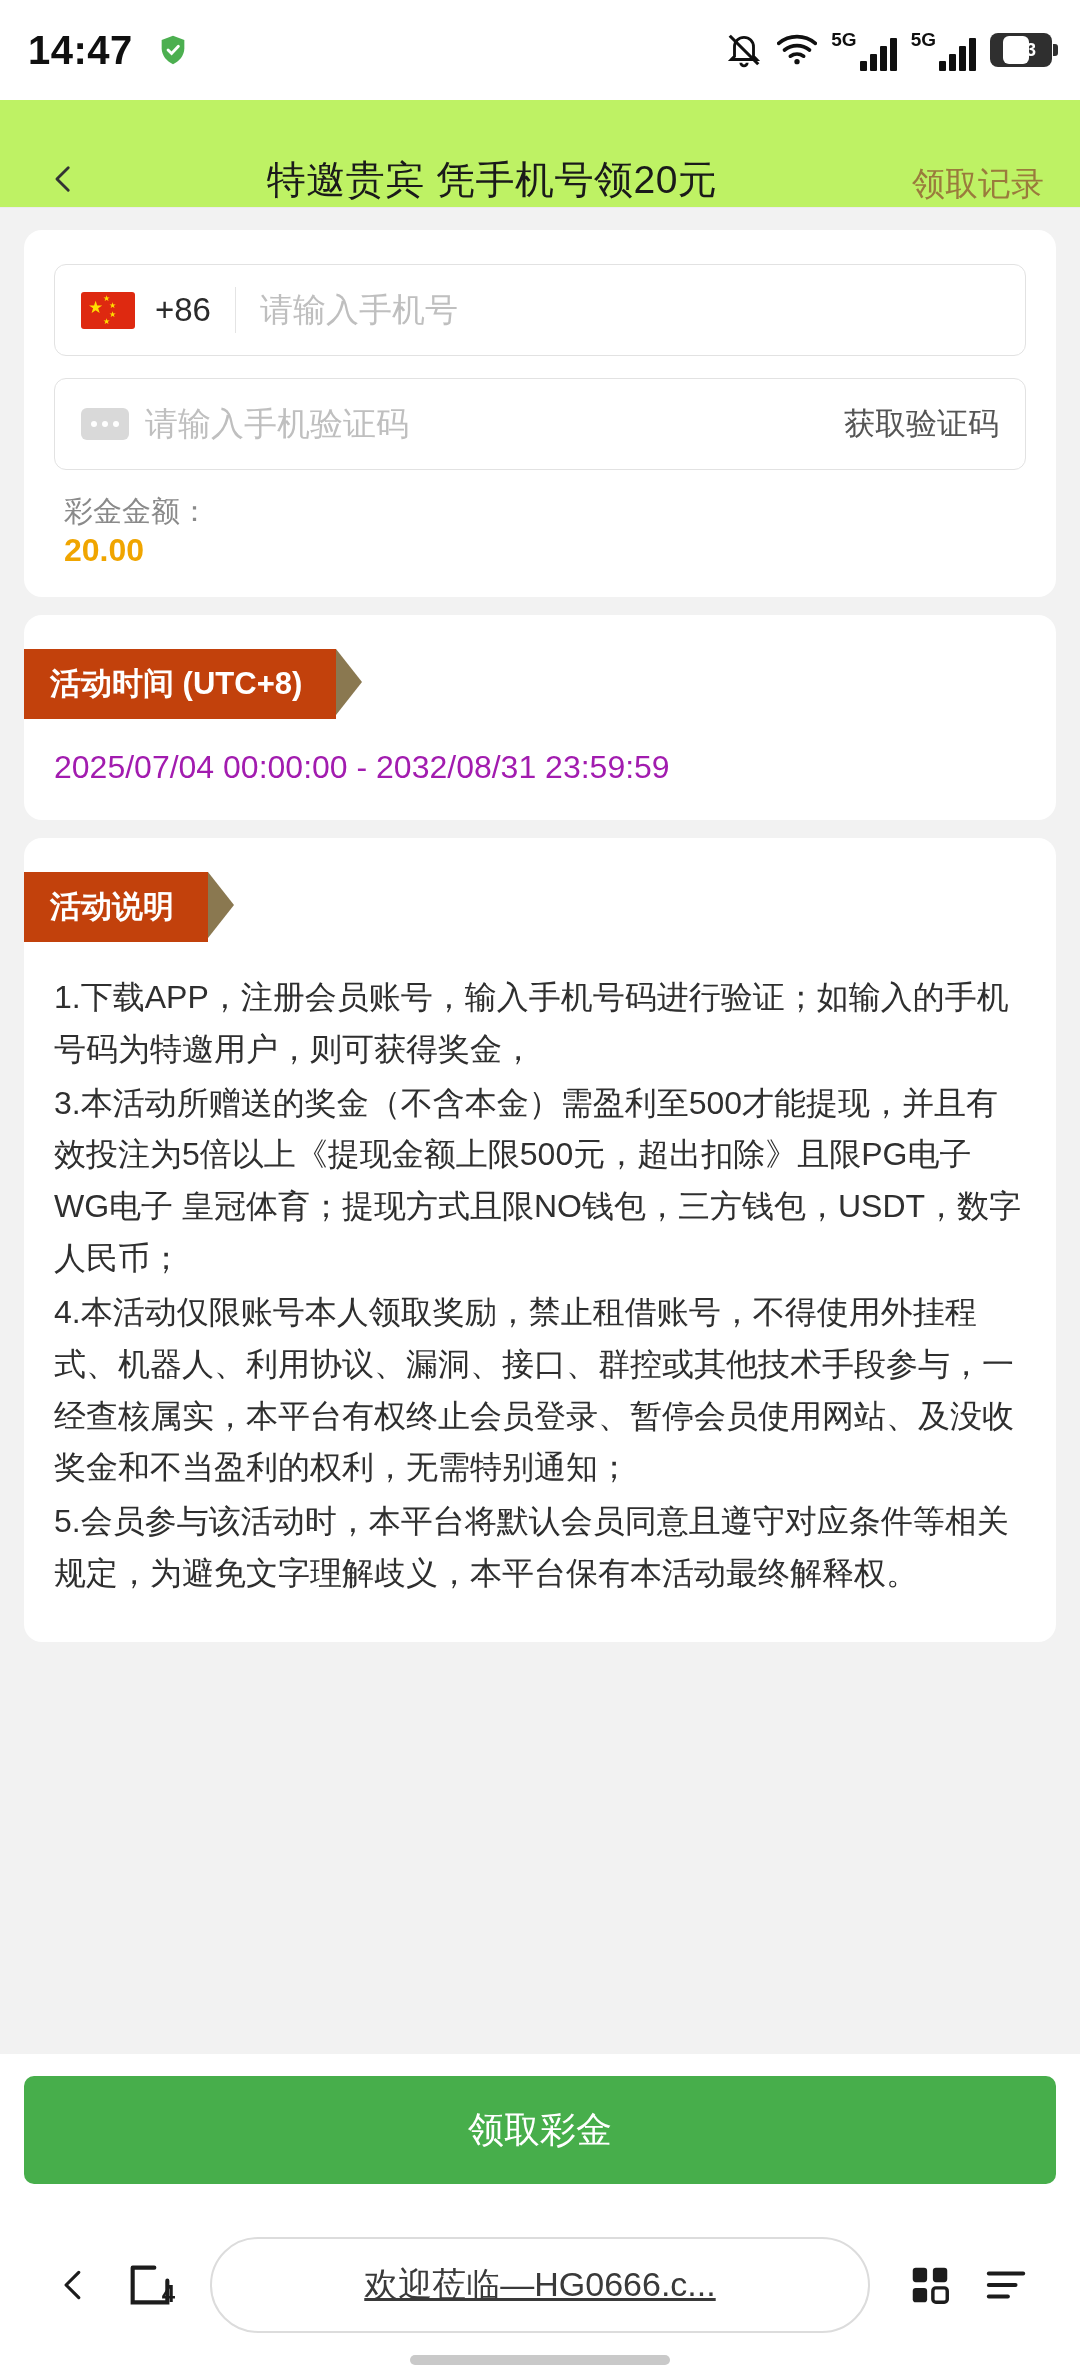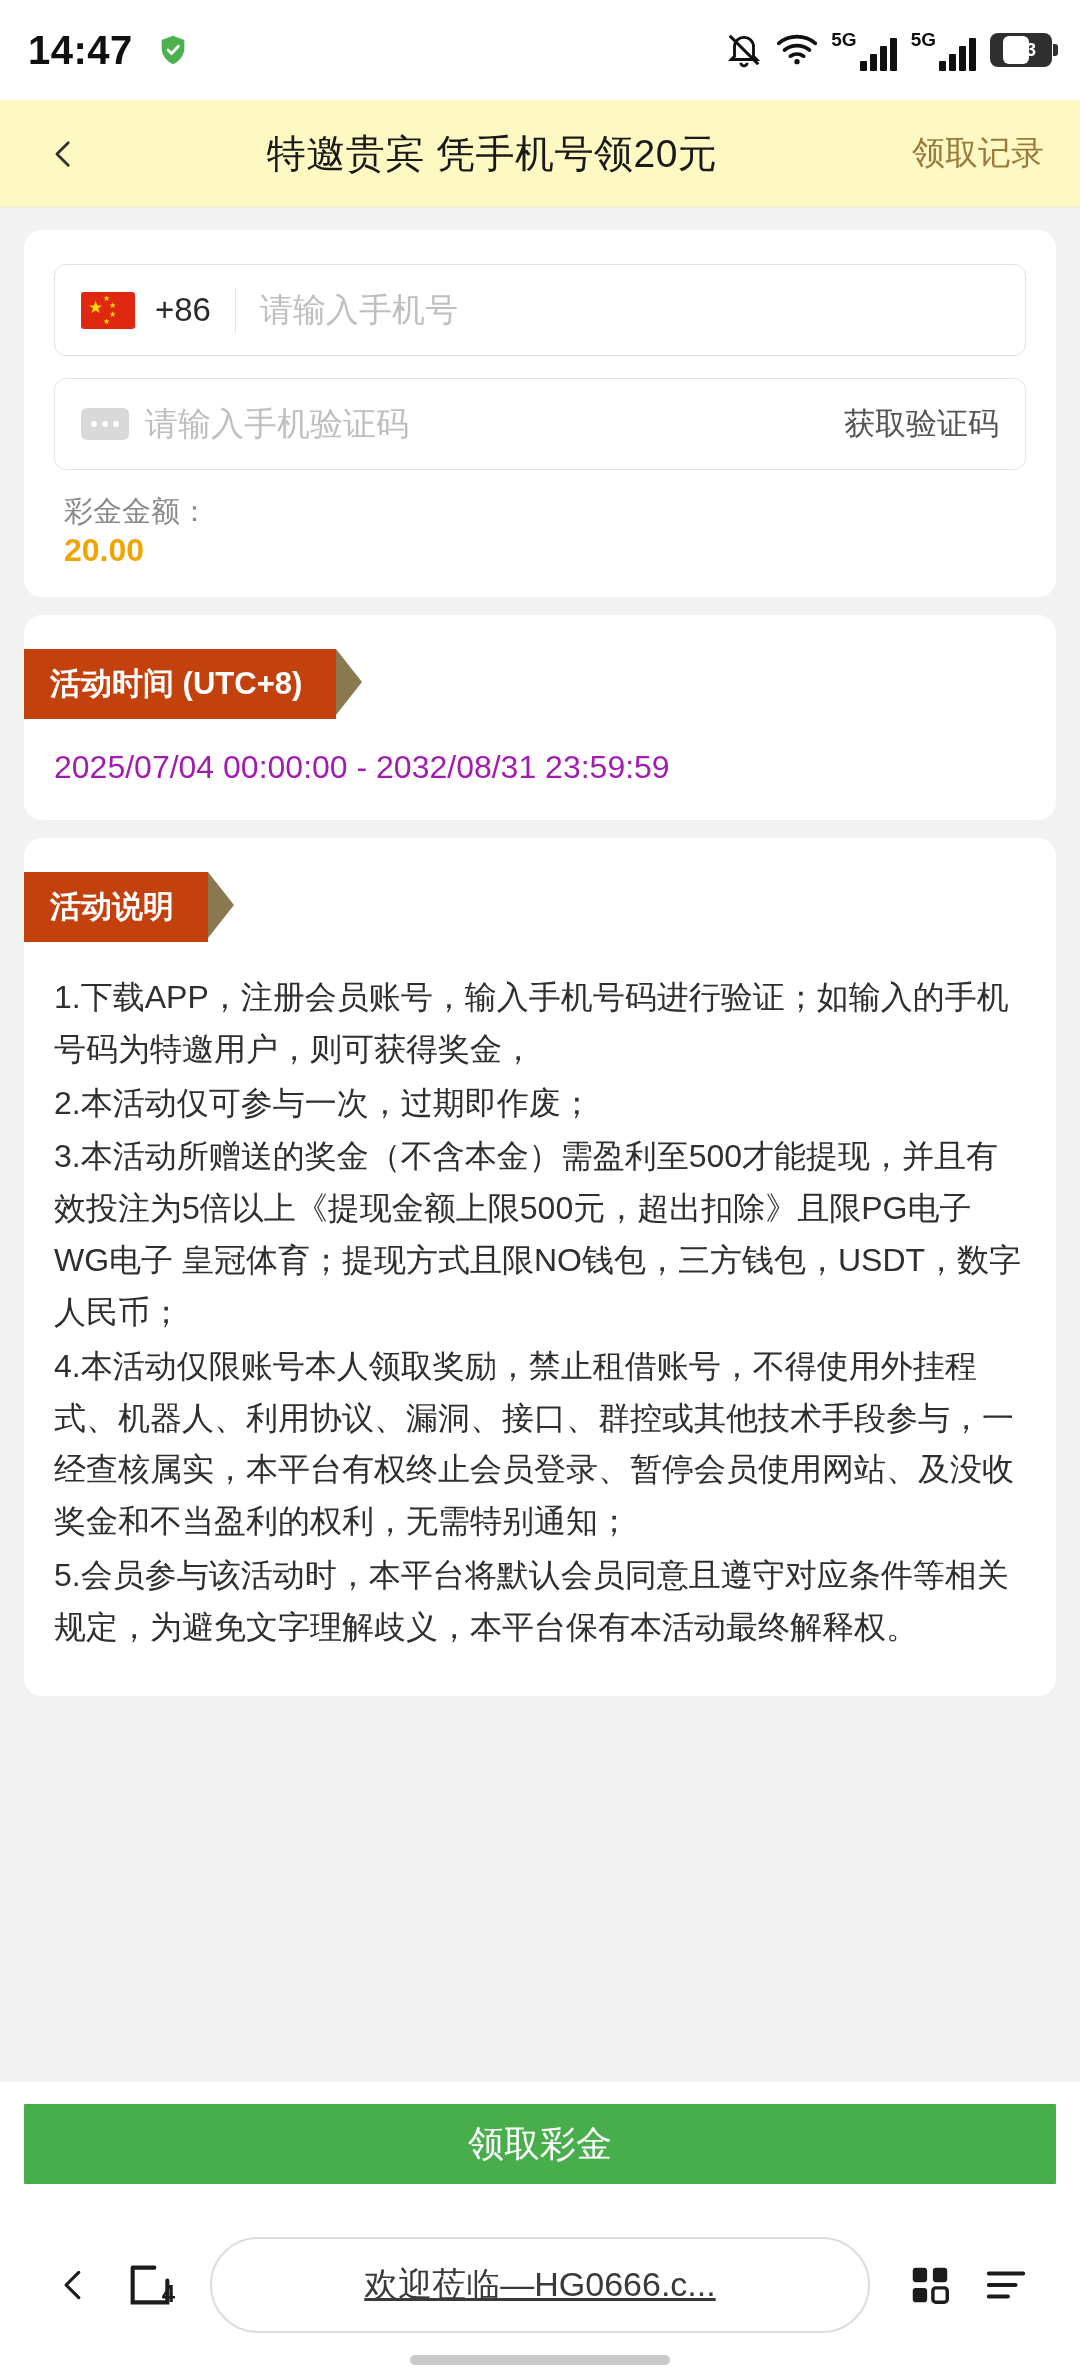--- a/index.html
+++ b/index.html
@@ -71,23 +71,23 @@
   }
   .battery .fill {
     position:absolute; left:3px; top:3px; bottom:3px; width:26px;
     background:#ffffff; border-radius:6px;
   }
   .battery span { position: relative; z-index: 2; margin-left: 10px;}
 
   
   .appbar {
     height: 108px;
-    background: #fef9c3;
-    display: flex;
-    align-items: center;
+    background: #bef264;
+    display: flex;
+    align-items: flex-end;
     padding: 0 36px;
     flex: 0 0 auto;
     border-bottom: 1px solid #ececec;
     gap: 41px;
   }
   .back-arrow {
     width: 56px; height: 56px;
     display: flex; align-items: center; justify-content: center;
     color: #333;
   }
@@ -220,25 +220,25 @@
   }
   .rules p { margin-bottom: 2px; }
 
   
   .cta-wrap {
     flex: 0 0 auto;
     background: #ffffff;
     padding: 22px 24px 26px 24px;
   }
   .cta {
-    height: 80px;
+    height: 108px;
     background: #47ae4b;
     color: #ffffff;
     font-size: 36px;
-    border-radius: 1px;
+    border-radius: 10px;
     display: flex; align-items: center; justify-content: center;
     border: none;
     width: 100%;
     font-family: "Liberation Sans", sans-serif;
   }
 
   
   .browserbar {
     flex: 0 0 auto;
     height: 150px;
@@ -385,21 +385,20 @@
 
     <div class="info-card">
       <div class="tag">活动时间 (UTC+8)</div>
       <div class="time-text">2025/07/04 00:00:00 - 2032/08/31 23:59:59</div>
     </div>
 
     <div class="info-card">
       <div class="tag">活动说明</div>
       <div class="rules">
         <p>1.下载APP，注册会员账号，输入手机号码进行验证；如输入的手机号码为特邀用户，则可获得奖金，</p>
-        <p>2.本活动仅可参与一次，过期即作废；</p>
         <p>3.本活动所赠送的奖金（不含本金）需盈利至500才能提现，并且有效投注为5倍以上《提现金额上限500元，超出扣除》且限PG电子 WG电子 皇冠体育；提现方式且限NO钱包，三方钱包，USDT，数字人民币；</p>
         <p>4.本活动仅限账号本人领取奖励，禁止租借账号，不得使用外挂程式、机器人、利用协议、漏洞、接口、群控或其他技术手段参与，一经查核属实，本平台有权终止会员登录、暂停会员使用网站、及没收奖金和不当盈利的权利，无需特别通知；</p>
         <p>5.会员参与该活动时，本平台将默认会员同意且遵守对应条件等相关规定，为避免文字理解歧义，本平台保有本活动最终解释权。</p>
       </div>
     </div>
 
   </div>
 
   <div class="cta-wrap">
     <button class="cta">领取彩金</button>

